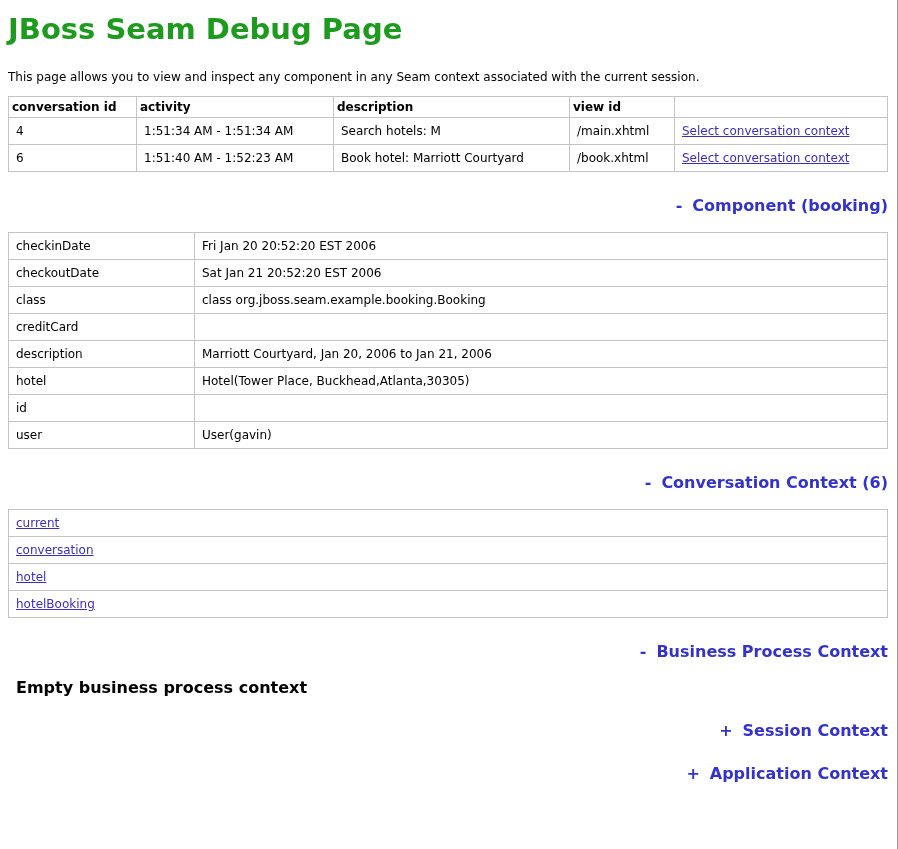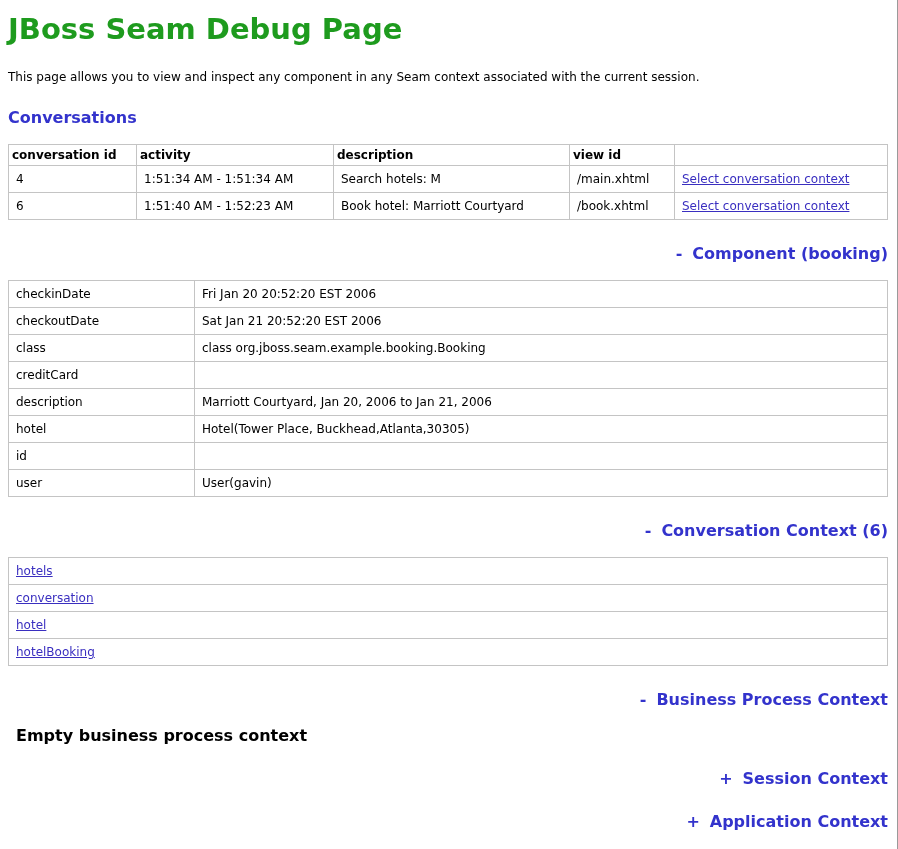--- a/index.html
+++ b/index.html
@@ -75,21 +75,20 @@
 </style>
 </head>
 <body>
 
 <div class="page">
 
   <h1 class="page-title">JBoss Seam Debug Page</h1>
 
   <p class="intro">This page allows you to view and inspect any component in any Seam context associated with the current session.</p>
 
-  <h2 class="section-heading">Conversations</h2>
 
   <table>
     <colgroup>
       <col class="col-convid">
         <col class="col-activity">
         <col class="col-desc">
         <col class="col-view">
         <col>
     </colgroup>
     <thead>
@@ -169,21 +168,21 @@
   </table>
 
   <h2 class="section-heading toggleable">
     <span class="toggle">-</span><span>Conversation Context (6)</span>
   </h2>
 
   <table>
     <tbody>
       <tr>
         <td>
-          <a href="#">hotels</a>
+          <a href="#">current</a>
         </td>
       </tr>
       <tr>
         <td>
           <a href="#">conversation</a>
         </td>
       </tr>
       <tr>
         <td>
           <a href="#">hotel</a>

